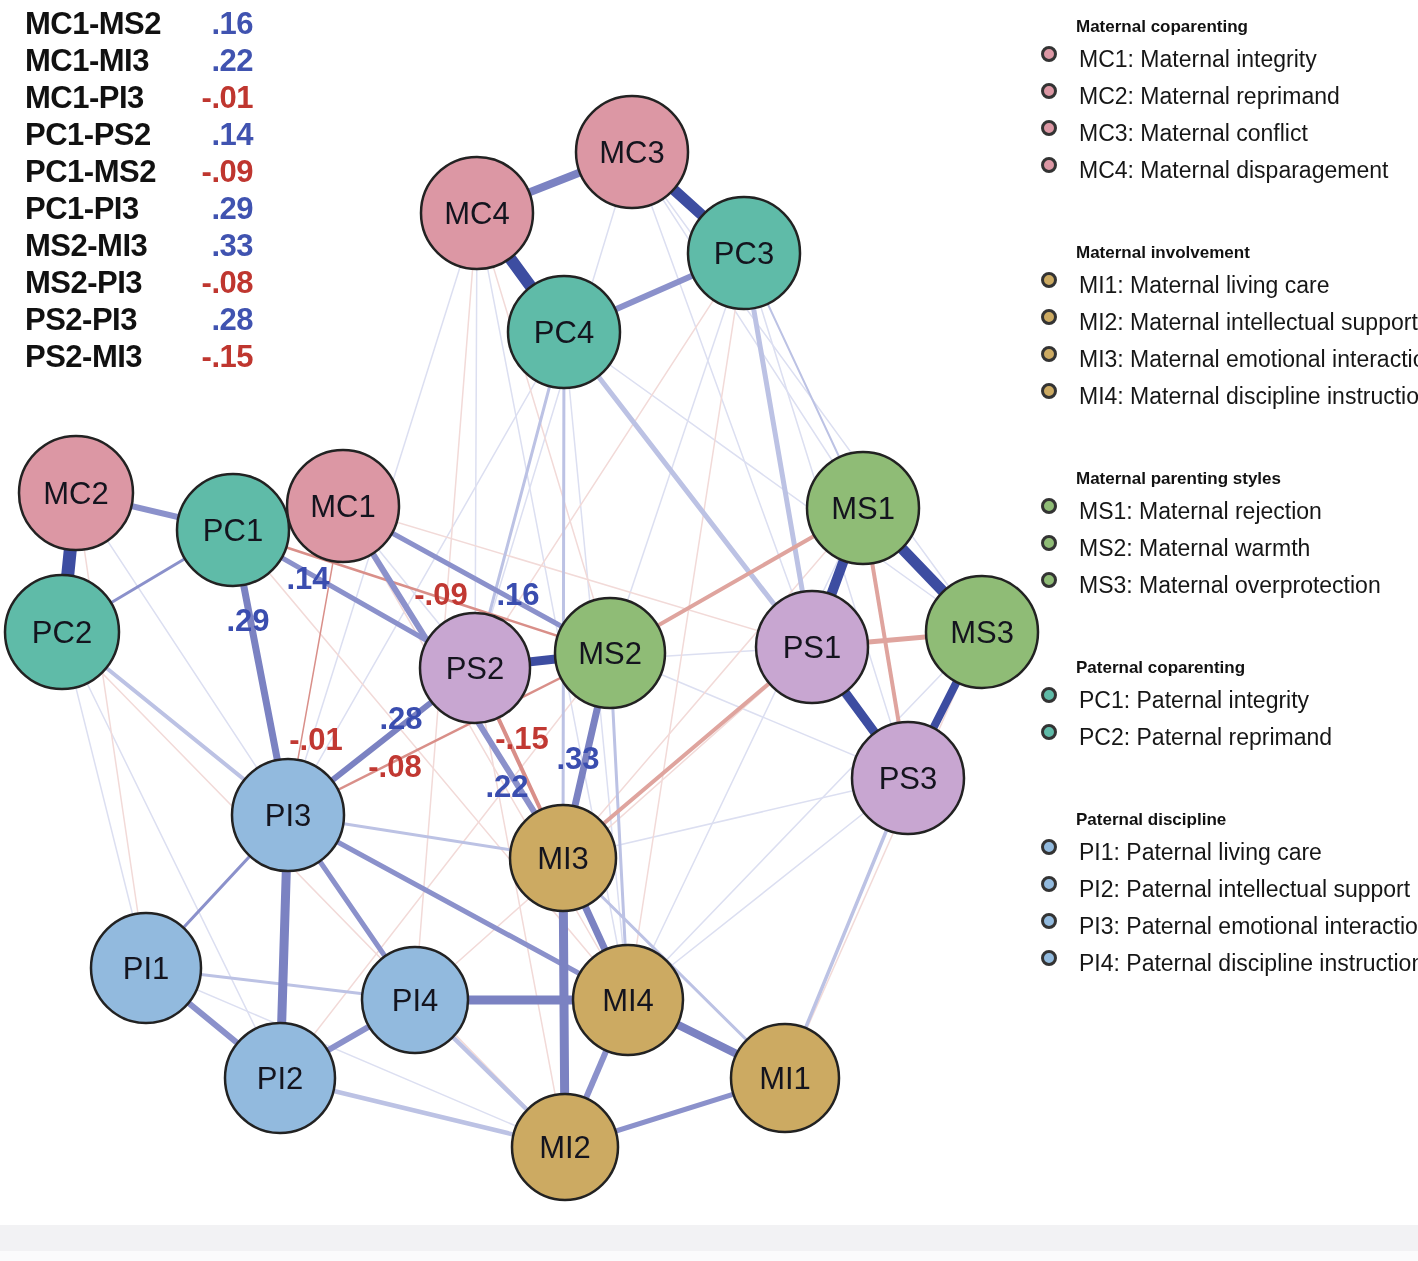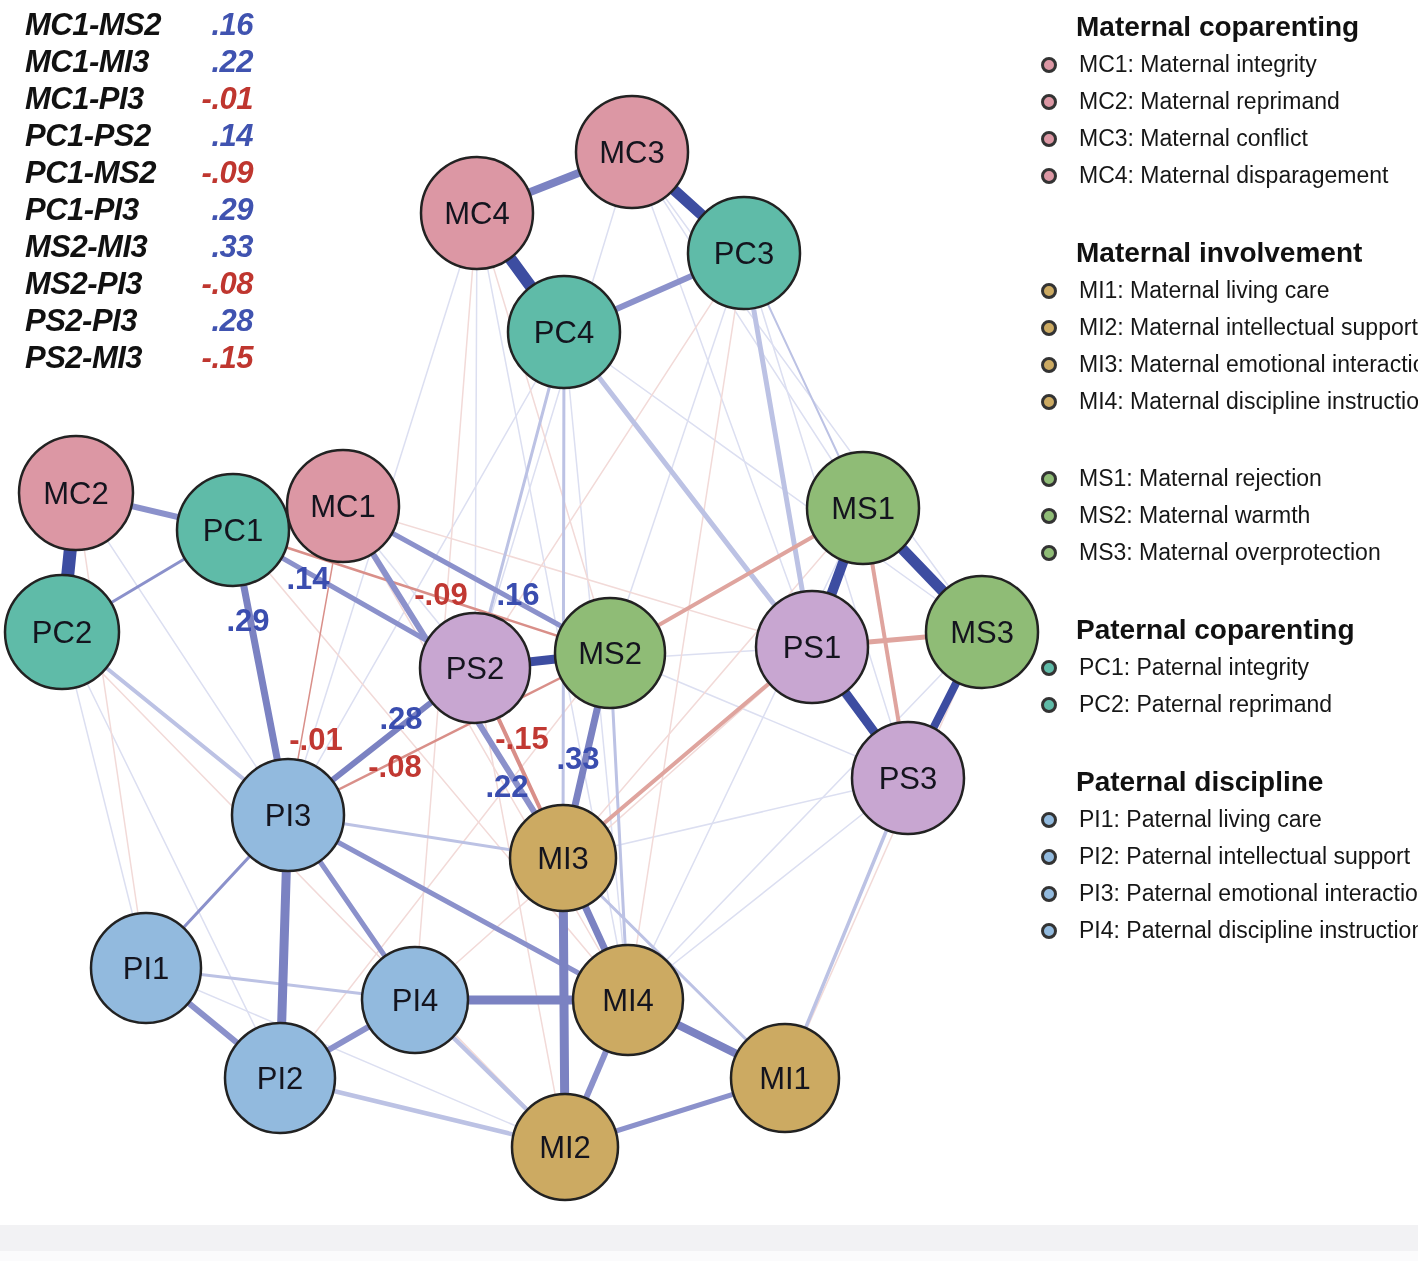--- a/index.html
+++ b/index.html
@@ -1,31 +1,31 @@
 <!DOCTYPE html>
 <html><head>
 <meta charset="utf-8">
 <style>
   html,body{margin:0;padding:0;background:#ffffff;}
   #stage{position:relative;width:1418px;height:1261px;background:#ffffff;overflow:hidden;
          font-family:"Liberation Sans","DejaVu Sans",sans-serif;}
   #net{position:absolute;left:0;top:0;}
   
   #weights{position:absolute;left:25px;top:6px;width:228px;}
-  .wrow{display:flex;justify-content:space-between;align-items:flex-end;height:37px;font-style:italic;}
+  .wrow{display:flex;justify-content:space-between;align-items:flex-start;height:37px;}
   .wpair{font-size:31px;font-weight:700;color:#111;letter-spacing:-0.5px;}
   .wval{font-size:31px;font-weight:700;letter-spacing:-0.5px;}
   .wval.pos{color:#4053b0;}
   .wval.neg{color:#bf362f;}
   
   #legend{position:absolute;left:1033px;top:8px;width:385px;overflow:hidden;}
   .lsec{margin-bottom:40px;}
-  .lhead{font-size:28px;font-weight:700;color:#111;margin-left:43px;height:38px;
+  .lhead{font-size:17px;font-weight:700;color:#111;margin-left:43px;height:38px;
          display:flex;align-items:center;white-space:nowrap;}
-  .lrow{display:flex;align-items:center;height:37px;white-space:nowrap;}
+  .lrow{display:flex;height:37px;white-space:nowrap;}
   .lbullet{width:10px;height:10px;border-radius:50%;border:3px solid #333;
            margin-left:8px;margin-right:22px;flex:0 0 auto;}
   .ltext{font-size:23px;color:#161616;}
   #bottomstrip{position:absolute;left:0;top:1225px;width:1418px;height:26px;background:#f2f2f4;}
   #bottomstrip2{position:absolute;left:0;top:1251px;width:1418px;height:10px;background:#fbfbfc;}
 </style>
 </head>
 <body>
 
 <div id="stage">
@@ -252,20 +252,21 @@
         <div class="lrow">
           <span class="lbullet" style="background: rgb(204, 170, 98);"></span>
           <span class="ltext">MI3: Maternal emotional interaction</span>
         </div>
         <div class="lrow">
           <span class="lbullet" style="background: rgb(204, 170, 98);"></span>
           <span class="ltext">MI4: Maternal discipline instruction</span>
         </div>
       </div>
       <div class="lsec">
+        <div class="lhead">Maternal parenting styles</div>
         <div class="lrow">
           <span class="lbullet" style="background: rgb(143, 188, 118);"></span>
           <span class="ltext">MS1: Maternal rejection</span>
         </div>
         <div class="lrow">
           <span class="lbullet" style="background: rgb(143, 188, 118);"></span>
           <span class="ltext">MS2: Maternal warmth</span>
         </div>
         <div class="lrow">
           <span class="lbullet" style="background: rgb(143, 188, 118);"></span>

